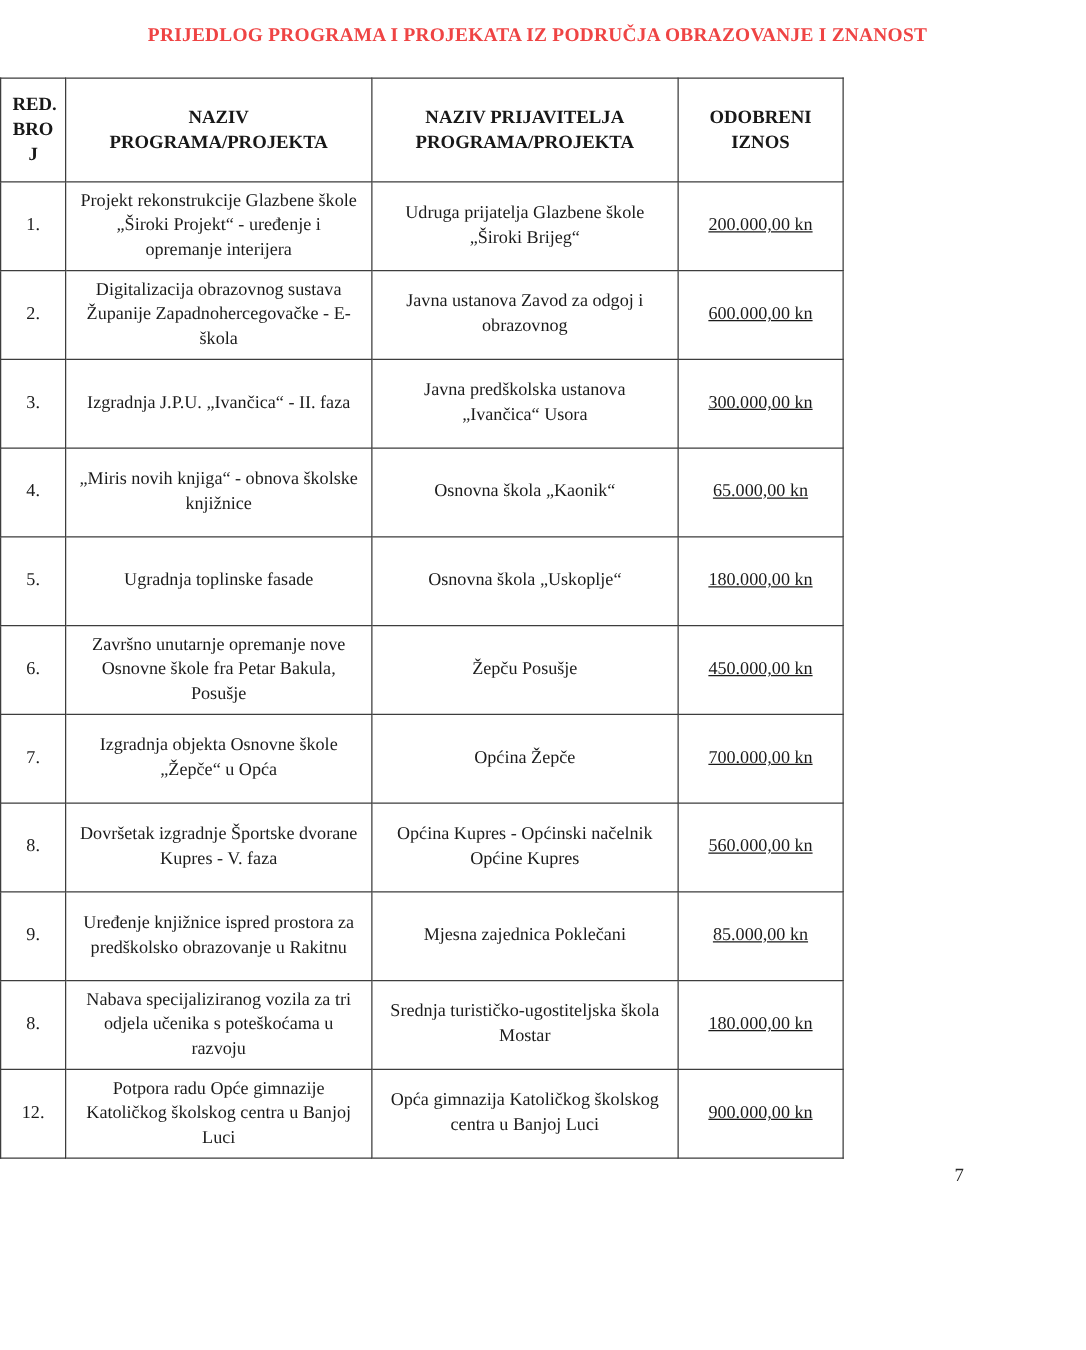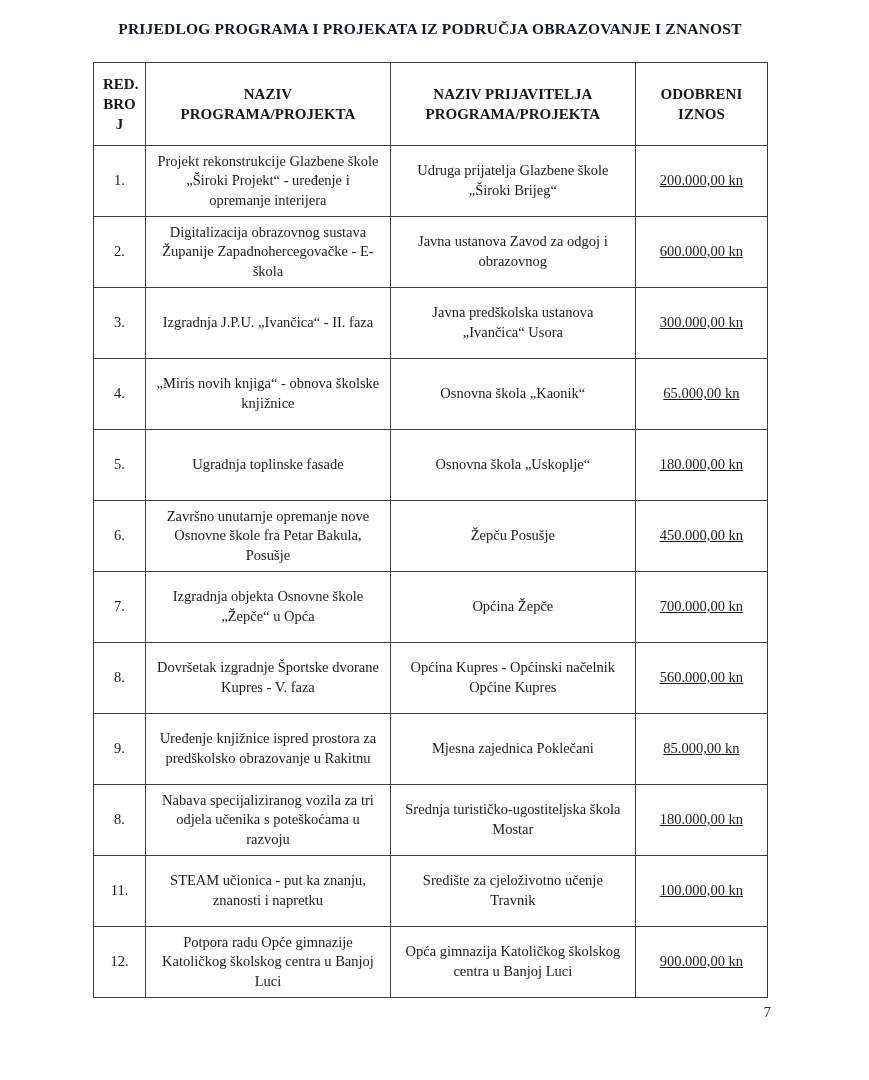--- a/index.html
+++ b/index.html
@@ -17,25 +17,24 @@
     overflow: hidden;
   }
   .doc-title {
     margin-top: 20px;
     margin-left: 93px;
     width: 674px;
     text-align: center;
     font-weight: bold;
     font-size: 15.5px;
     letter-spacing: 0.2px;
-    color: #0f172a;
+    color: #ef4444;
   }
   table.funding-table {
     margin-top: 24px;
-    margin-left: 93px;
     width: 674px;
     border-collapse: collapse;
     table-layout: fixed;
   }
   .funding-table th, .funding-table td {
     border: 1px solid #3d3d3d;
     text-align: center;
     vertical-align: middle;
     padding: 4px 9px;
     font-size: 14.5px;
@@ -154,26 +153,20 @@
       <td class="cell-amount">85.000,00 kn</td>
     </tr>
 
     <tr>
       <td class="cell-num">8.</td>
       <td class="cell-program">Nabava specijaliziranog vozila za tri odjela učenika s poteškoćama u razvoju</td>
       <td class="cell-applicant">Srednja turističko-ugostiteljska škola Mostar</td>
       <td class="cell-amount">180.000,00 kn</td>
     </tr>
 
-    <tr>
-      <td class="cell-num">11.</td>
-      <td class="cell-program">STEAM učionica - put ka znanju, znanosti i napretku</td>
-      <td class="cell-applicant">Središte za cjeloživotno učenje Travnik</td>
-      <td class="cell-amount">100.000,00 kn</td>
-    </tr>
 
     <tr>
       <td class="cell-num">12.</td>
       <td class="cell-program">Potpora radu Opće gimnazije Katoličkog školskog centra u Banjoj Luci</td>
       <td class="cell-applicant">Opća gimnazija Katoličkog školskog centra u Banjoj Luci</td>
       <td class="cell-amount">900.000,00 kn</td>
     </tr>
   </tbody>
   </table>
 

